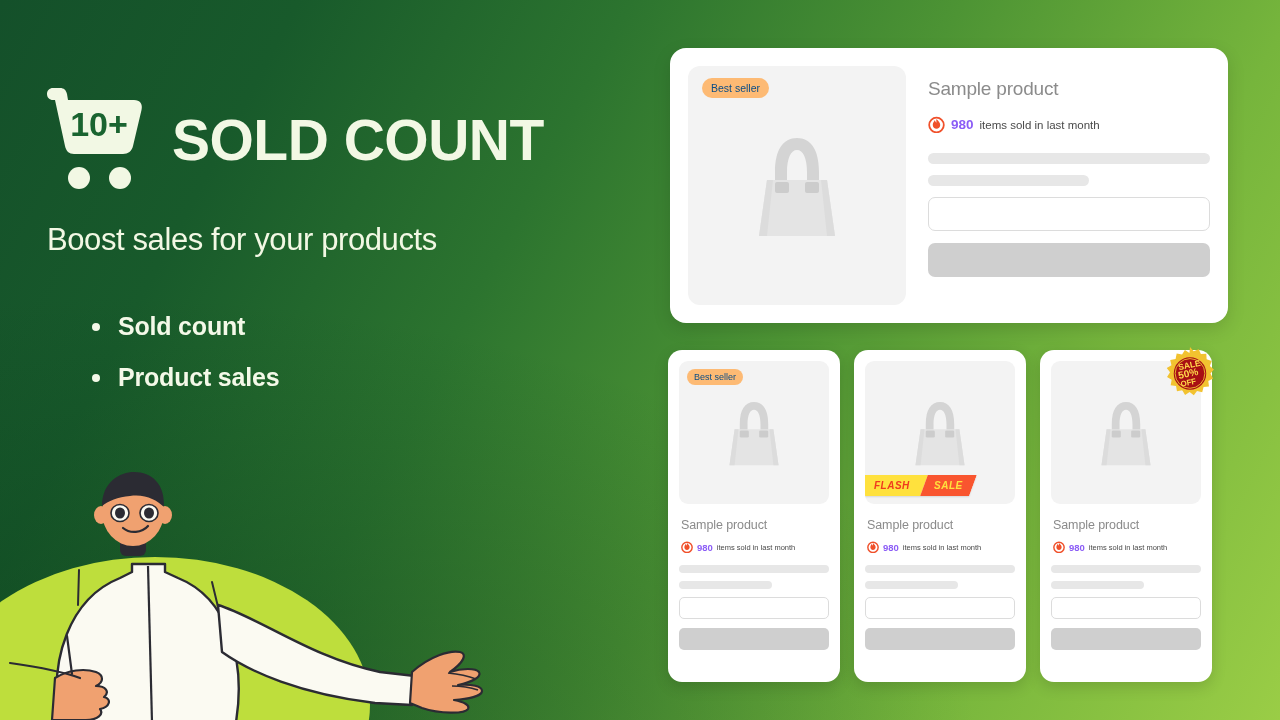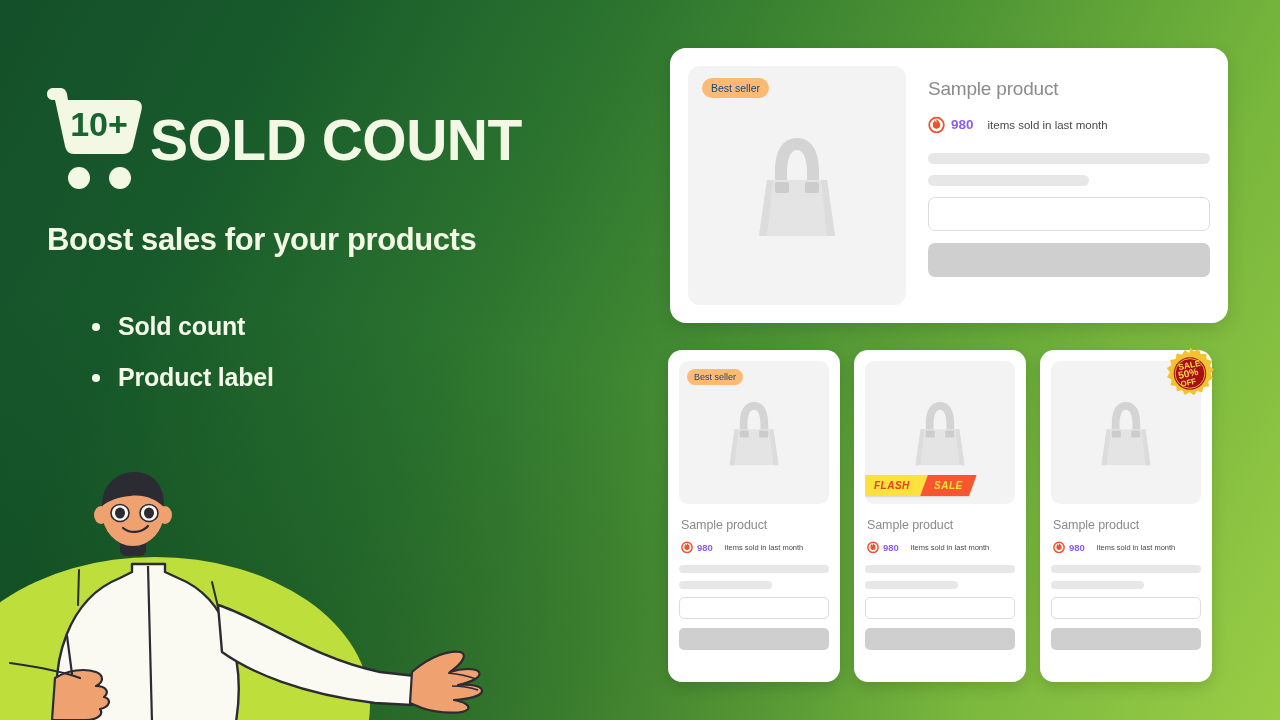--- a/index.html
+++ b/index.html
@@ -23,29 +23,29 @@
   }
   .stage:after{
     content:""; position:absolute; inset:0;
     background: radial-gradient(110% 95% at 8% 100%, rgba(10,62,28,.55) 0%, rgba(10,62,28,0) 62%);
     pointer-events:none;
   }
 
   
   .left { position:absolute; left:0; top:0; width:640px; height:720px; z-index:6; }
 
-  .brandrow { position:absolute; left:44px; top:88px; display:flex; align-items:center; gap:6px; }
+  .brandrow { position:absolute; left:44px; top:88px; display:flex; align-items:center; gap:28px; }
   .cart-icon { width:100px; height:104px; display:block; }
   .brand-title {
     font-size:57px; font-weight:bold; color:#f2f8e4; letter-spacing:-0.5px;
     line-height:1; white-space:nowrap;
   }
   .tagline {
     position:absolute; left:47px; top:222px;
-    font-size:31px; font-weight:bold; color:#f2f8e4; letter-spacing:-0.4px;
+    font-size:31px; font-weight:normal; color:#f2f8e4; letter-spacing:-0.4px;
   }
   .bullets { position:absolute; left:88px; top:312px; list-style:none; }
   .bullets li {
     position:relative; padding-left:30px; margin-bottom:22px;
     font-size:25px; font-weight:bold; color:#f4f9e8; letter-spacing:-0.2px;
   }
   .bullets li:before{
     content:""; position:absolute; left:4px; top:11px;
     width:8px; height:8px; border-radius:50%; background:#f4f9e8;
   }
@@ -67,21 +67,21 @@
     background:#f3f3f3; border-radius:12px;
     display:flex; align-items:center; justify-content:center;
   }
   .hero-info{ flex:1; padding-left:22px; padding-top:12px; }
   .hero-name{
     font-size:19px; color:#8b8b8b; font-weight:normal; letter-spacing:-0.2px;
     margin-bottom:16px;
   }
   .soldrow{ display:flex; align-items:center; gap:6px; margin-bottom:20px; }
   .sold-count{ font-size:13.5px; font-weight:bold; color:#8b5cf6; }
-  .sold-text{ font-size:11.5px; color:#4a4a4a;margin-left:8px; }
+  .sold-text{ font-size:11.5px; color:#4a4a4a; }
 
   .bar{ background:#e7e7e7; border-radius:20px; height:11px; margin-bottom:11px; }
   .bar.w-full{ width:100%; }
   .bar.w-part{ width:57%; }
   .input-box{
     height:34px; border:1px solid #dcdcdc; border-radius:7px; background:#fff;
     margin-top:10px; margin-bottom:12px;
   }
   .cta-box{ height:34px; border-radius:7px; background:#cfcfcf; }
 
@@ -182,21 +182,21 @@
         <circle cx="35" cy="90" r="11" fill="#f2f8e4"></circle>
         <circle cx="76" cy="90" r="11" fill="#f2f8e4"></circle>
       </svg>
       <div class="brand-title">SOLD COUNT</div>
     </div>
 
     <div class="tagline">Boost sales for your products</div>
 
     <ul class="bullets">
       <li>Sold count</li>
-      <li>Product label</li>
+      <li>Product sales</li>
     </ul>
   </div>
 
   <div class="right">
 
     <div class="hero-card">
       <div class="hero-thumb">
         <div class="badge-best">Best seller</div>
         <svg width="96" height="108" viewBox="0 0 96 108">
           <path d="M26 40 C26 18 34 6 48 6 C62 6 70 18 70 40 L70 54 L58 54 L58 40 C58 26 54 18 48 18 C42 18 38 26 38 40 L38 54 L26 54 Z" fill="#d4d4d4"></path>

